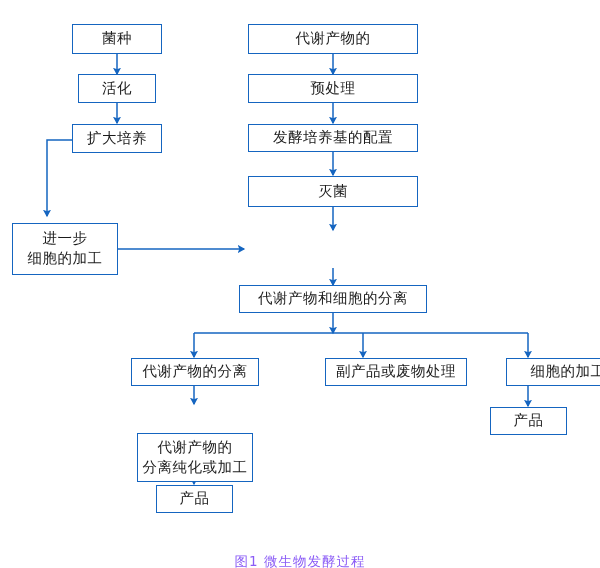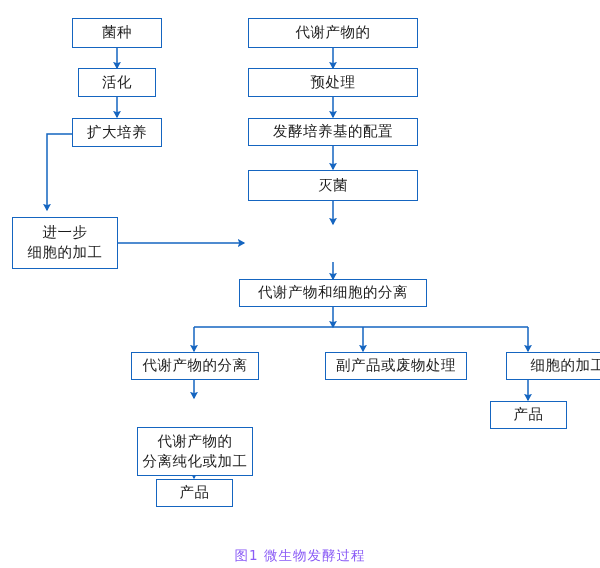--- a/index.html
+++ b/index.html
@@ -12,21 +12,21 @@
     width: 600px;
     height: 568px;
     font-family: "DejaVu Sans", "Liberation Sans", sans-serif;
     color: #1a1a1a;
     position: relative;
     overflow: hidden;
   }
   #chart-root {
     position: absolute;
     left: 0;
-    top: 7px;
+    top: 13px;
     width: 600px;
     height: 457px;
     border-radius: 17px;
   }
   svg.connectors {
     position: absolute;
     left: 0;
     top: 0;
     width: 600px;
     height: 568px;

